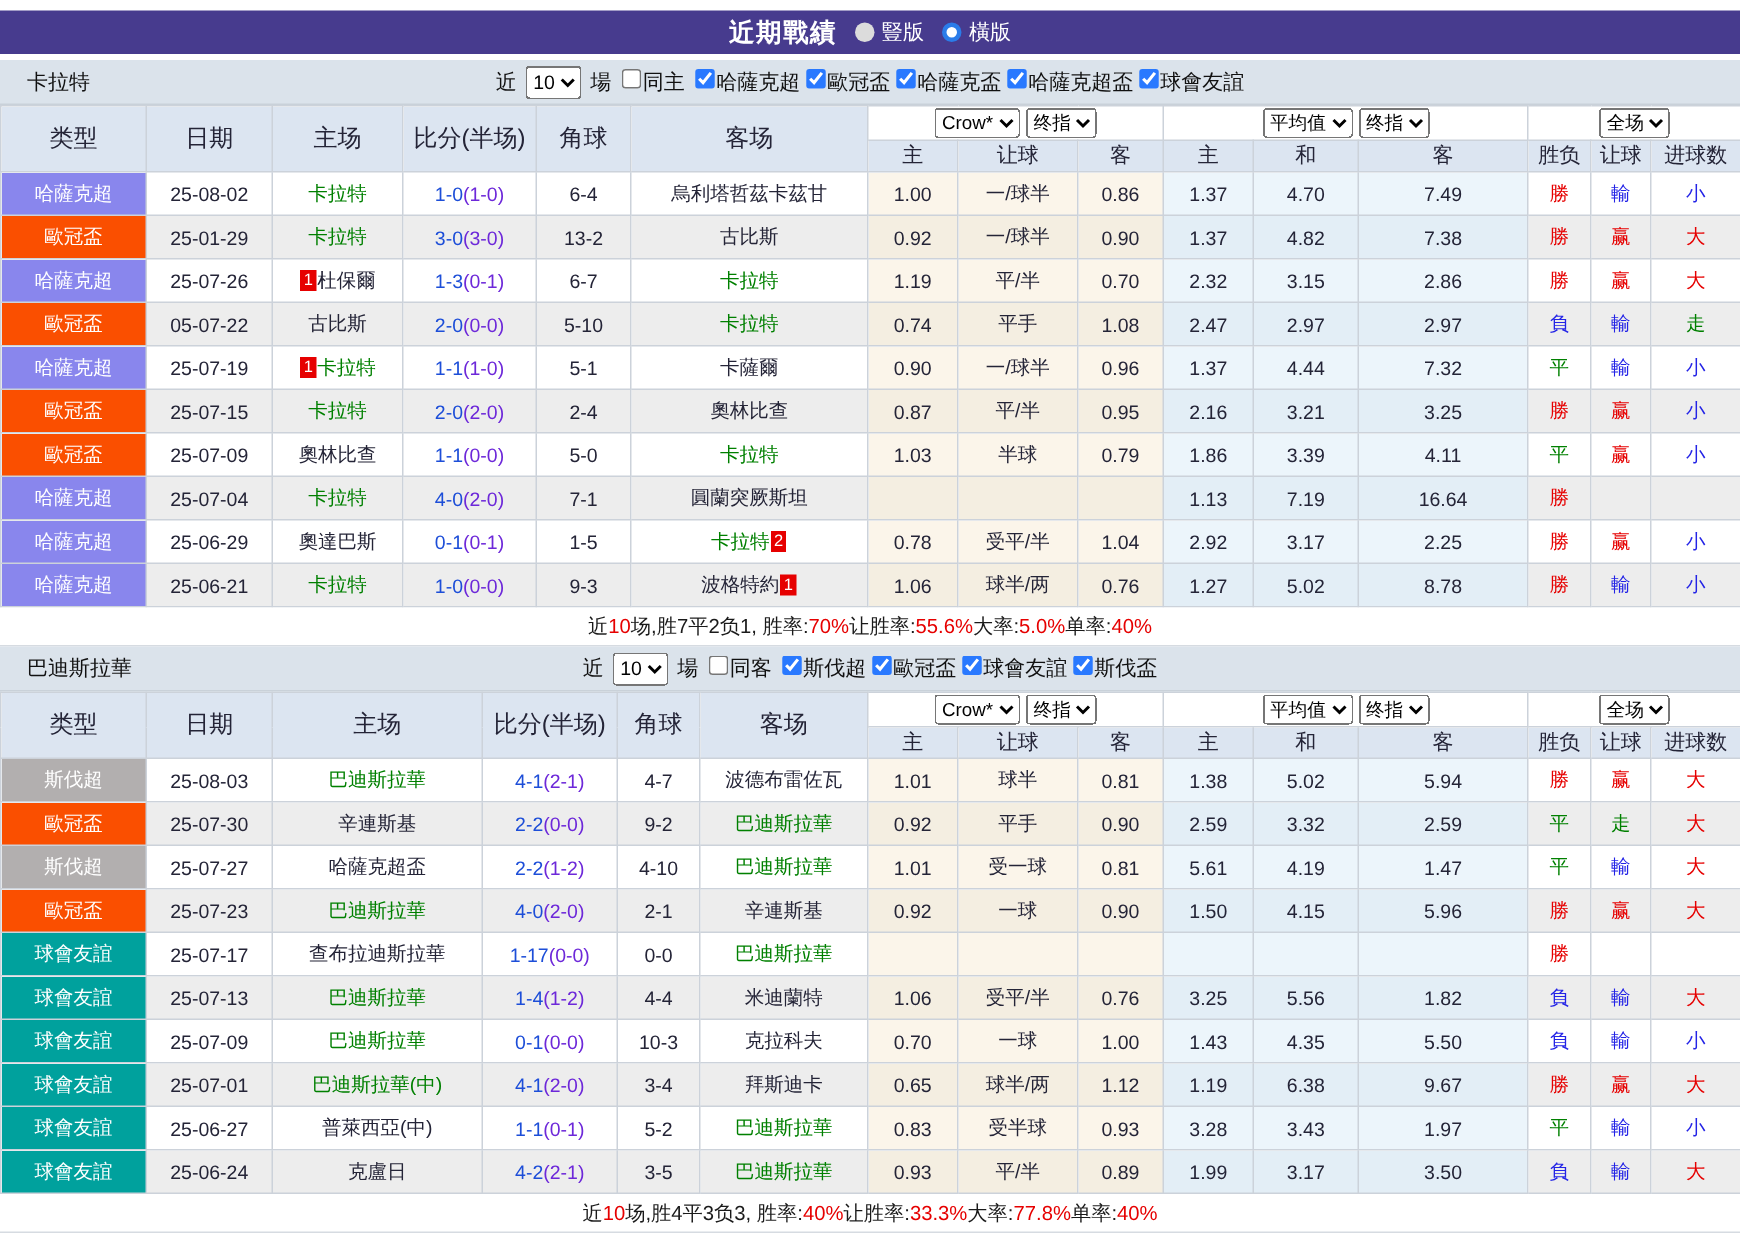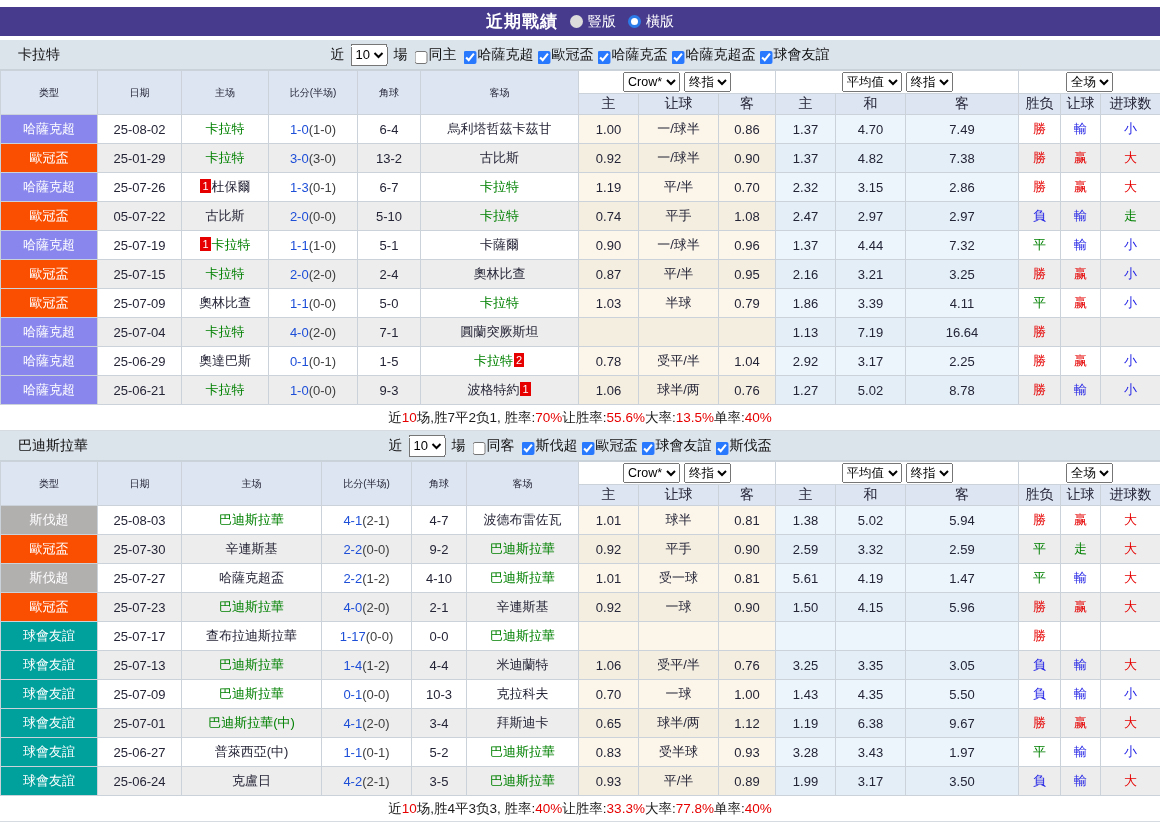--- a/index.html
+++ b/index.html
@@ -16,48 +16,48 @@
 
   section.block { margin-top:4px; }
   section.block + section.block { margin-top:0; }
 
   .filterbar { height:30px; background:#dbe3eb; border-bottom:1px solid #c9d1d9;
                position:relative; display:flex; align-items:center; }
   .filterbar .team { margin-left:18px; font-size:14px; color:#111; }
   .filters { position:absolute; left:50%; transform:translateX(-50%);
              display:flex; align-items:center; gap:3px; font-size:14px; color:#111; white-space:nowrap; }
   .filters select { height:22px; font-size:13px; margin:0 3px; }
-  .chk { display:inline-flex; align-items:flex-end; margin-left:4px; cursor:pointer; }
+  .chk { display:inline-flex; align-items:flex-start; margin-left:4px; cursor:pointer; }
   .chk input { width:13px; height:13px; margin:0 1px 0 0; accent-color:#2979ff; }
   .leagues { display:inline-flex; align-items:center; }
 
   table.grid { border-collapse:collapse; table-layout:fixed; width:1160px; font-size:13px; color:#242437; }
   table.grid th, table.grid td { border:1px solid #ccd2da; text-align:center; padding:0 1px;
                                  overflow:hidden; white-space:nowrap; }
-  th.lh { background:#dce5f1; font-weight:normal; font-size:10px; }
+  th.lh { background:#dce5f1; font-weight:normal; font-size:16px; }
   th.sh { background:#dce5f1; font-weight:normal; font-size:14px; height:21px; }
   td.grp { background:#fff; height:23px; }
   td.grp select { height:20px; font-size:12.5px; margin:0 2px; }
 
   tbody td { height:29px; background:#fff; }
   tr.even td { background:#ededed; }
   td.od { background:#fbf5ea !important; }
   tr.even td.od { background:#f4eee1 !important; }
   td.av { background:#ecf5fb !important; }
   tr.even td.av { background:#e3eef6 !important; }
 
   td.type { color:#fff; font-size:13px; }
   td.type.purple { background:#8986ed !important; }
   td.type.orange { background:#fa4f00 !important; }
   td.type.gray   { background:#b2afaf !important; }
   td.type.teal   { background:#00a19d !important; }
 
   .tg { color:#008000; }
   .score { color:#1d4ed8; }
-  .half { color:#404040; }
+  .half { color:#6d28d9; }
   .badge { background:#e60000; color:#fff; font-size:11px; line-height:14px;
            display:inline-block; padding:0 2px; margin:0 1px; vertical-align:1px; }
   td.rs.r { color:#e60000; } td.rs.b { color:#2323e6; } td.rs.g { color:#008000; }
 
   .summary { height:26px; display:flex; align-items:center; justify-content:center;
              font-size:13.5px; color:#1a1a1a; background:#fff; border-bottom:1px solid #d6dbe1; }
   .summary .red { color:#e60000; }
 </style>
 </head>
 <body>
@@ -325,21 +325,21 @@
       </tbody>
     </table>
   <div class="summary" id="summary-0">
       <span>近</span>
       <span class="red">10</span>
       <span>场,胜7平2负1, 胜率:</span>
       <span class="red">70%</span>
       <span> 让胜率:</span>
       <span class="red">55.6%</span>
       <span> 大率:</span>
-      <span class="red">13.5%</span>
+      <span class="red">5.0%</span>
       <span> 单率:</span>
       <span class="red">40%</span>
     </div>
 </section>
 
 <section class="block" id="sec-1">
   <div class="filterbar">
     <span class="team">巴迪斯拉華</span>
     <div class="filters">
       <span>近</span>
@@ -501,22 +501,22 @@
           <td class="type teal">球會友誼</td>
           <td>25-07-13</td>
           <td><span class="tg">巴迪斯拉華</span></td>
           <td><span class="score">1-4</span><span class="half">(1-2)</span></td>
           <td>4-4</td>
           <td><span>米迪蘭特</span></td>
           <td class="od">1.06</td>
           <td class="od">受平/半</td>
           <td class="od">0.76</td>
           <td class="av">3.25</td>
-          <td class="av">3.35</td>
-          <td class="av">3.05</td>
+          <td class="av">5.56</td>
+          <td class="av">1.82</td>
           <td class="rs b">負</td>
           <td class="rs b">輸</td>
           <td class="rs r">大</td>
         </tr>
         <tr class="odd">
           <td class="type teal">球會友誼</td>
           <td>25-07-09</td>
           <td><span class="tg">巴迪斯拉華</span></td>
           <td><span class="score">0-1</span><span class="half">(0-0)</span></td>
           <td>10-3</td>

